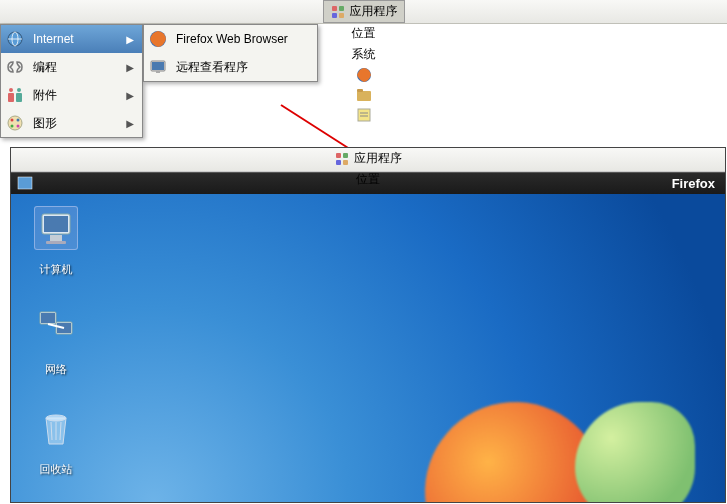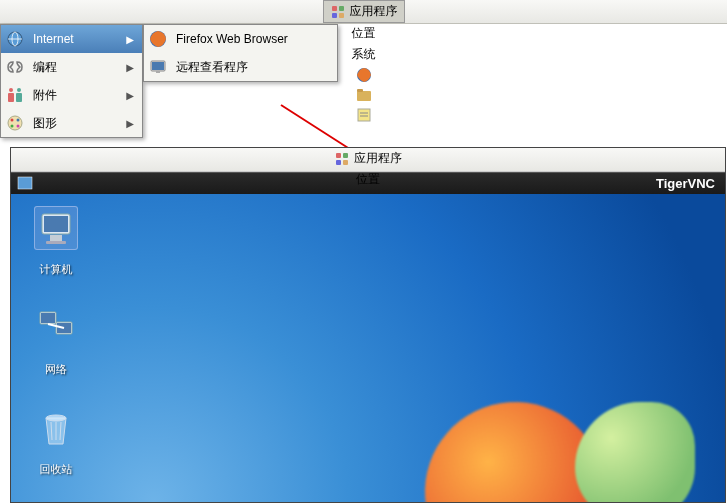--- a/index.html
+++ b/index.html
@@ -225,21 +225,21 @@
           <circle cx="12" cy="6" r="1.5" fill="#47a"></circle>
           <circle cx="6" cy="12" r="1.5" fill="#4a4"></circle>
           <circle cx="12" cy="12" r="1.5" fill="#c4a"></circle>
         </svg>
     </span>
     <span class="mi-label">图形</span>
     <span class="arrow">▶</span>
   </div>
 </div>
 
-<div class="menu" style="left:143px; top:24px; width:195px;">
+<div class="menu" style="left:143px; top:24px; width:175px;">
   <div class="menu-item">
     <span class="icon-slot">
       <svg width="18" height="18">
           <circle cx="9" cy="9" r="8" fill="#3a6fb5"></circle>
           <path d="M1 9 Q3 2 9 1 Q16 2 17 9 Q15 16 9 17 Q3 15 1 9" fill="#e8762c"></path>
         </svg>
     </span>
     <span class="mi-label">Firefox Web Browser</span>
   </div>
   <div class="menu-item">
@@ -308,21 +308,21 @@
       </span>
     </div>
   </div>
 
   <div class="vnc-titlebar">
     <span class="win-icon">
       <svg width="16" height="16">
           <rect x="1" y="1" width="14" height="12" fill="#5a9cd6" stroke="#fff" stroke-width="0.5"></rect>
         </svg>
     </span>
-    <span class="win-title">TigerVNC</span>
+    <span class="win-title">Firefox</span>
   </div>
 
   <div class="vnc-desktop">
     <div class="orange-blob"></div>
     <div class="leaf"></div>
 
     <div class="desktop-icon selected" style="left:10px; top:12px;">
       <div class="di-img">
         <svg width="40" height="40">
             <rect x="6" y="6" width="28" height="20" rx="2" fill="#dde8f4" stroke="#8aa"></rect>

